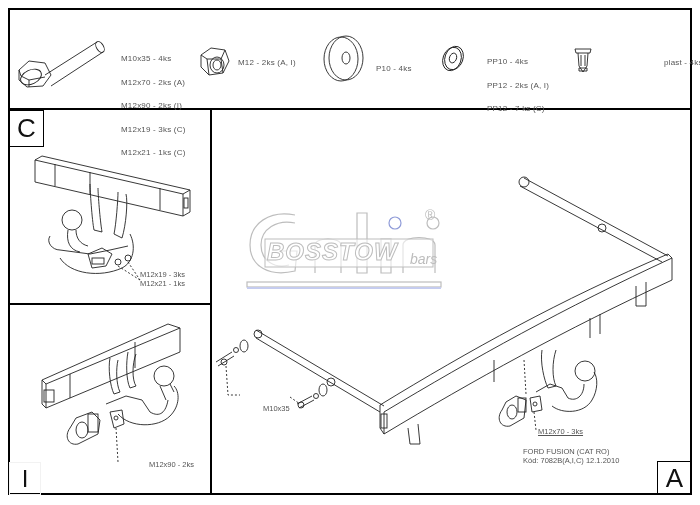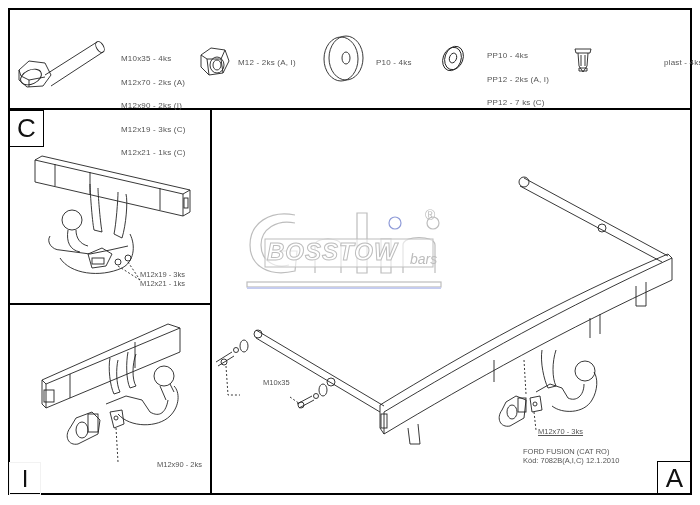--- a/index.html
+++ b/index.html
@@ -57,30 +57,30 @@
 </svg>
 <div class="parts-text" style="left:238px; top:58px;">M12 - 2ks (A, I)</div>
 
 <svg style="left:318px; top:34px;" width="50" height="50" viewBox="0 0 50 50">
   <g fill="none" stroke="#222" stroke-width="0.9">
     <ellipse cx="23" cy="25" rx="17" ry="22"></ellipse>
     <ellipse cx="28" cy="24" rx="17" ry="22"></ellipse>
     <ellipse cx="28" cy="24" rx="4" ry="6"></ellipse>
   </g>
 </svg>
-<div class="parts-text" style="left:376px; top:58px;text-align:center;">P10 - 4ks</div>
+<div class="parts-text" style="left:376px; top:64px;text-align:center;">P10 - 4ks</div>
 
 <svg style="left:440px; top:44px;" width="26" height="30" viewBox="0 0 26 30">
   <g fill="none" stroke="#222" stroke-width="0.9">
     <ellipse cx="12" cy="15" rx="9" ry="12" transform="rotate(20 12 15)"></ellipse>
     <ellipse cx="14" cy="14" rx="9" ry="12" transform="rotate(20 14 14)"></ellipse>
     <ellipse cx="13" cy="14" rx="3.5" ry="5" transform="rotate(20 13 14)"></ellipse>
   </g>
 </svg>
-<div class="parts-text" style="left:473px; top:37px;">
+<div class="parts-text" style="left:473px; top:43px;">
   <div>PP10 - 4ks</div>
   <div>PP12 - 2ks (A, I)</div>
   <div>PP12 - 7 ks (C)</div>
 </div>
 
 <svg style="left:574px; top:46px;" width="18" height="28" viewBox="0 0 18 28">
   <g fill="none" stroke="#222" stroke-width="0.9">
     <path d="M1,3 L17,3 L16,7 L2,7 Z"></path>
     <path d="M4,7 L5,20 L9,26 L13,20 L14,7"></path>
     <path d="M7,9 L7,20 M11,9 L11,20"></path>
@@ -141,21 +141,21 @@
     <path d="M120,66 L126,80 M130,64 L134,72"></path>
 
     <path d="M30,108 C24,116 28,126 38,124 L58,114 L60,100 L52,92 L36,98 Z"></path>
     <ellipse cx="42" cy="110" rx="6" ry="8"></ellipse>
     <rect x="48" y="94" width="10" height="18"></rect>
     <path d="M70,92 L82,90 L84,104 L74,108 Z"></path>
     <circle cx="76" cy="98" r="2"></circle>
     <path d="M76,108 L78,142" stroke-dasharray="2,2"></path>
   </g>
 </svg>
-<div class="callout" style="left:132px; top:460px;padding-left:25px;">M12x90 - 2ks</div>
+<div class="callout" style="left:124px; top:460px;padding-left:25px;">M12x90 - 2ks</div>
 <div class="label-box" style="left:9px; top:462px; width:32px; height:33px; border-color:#f2f2f2; font-size:24px;">I</div>
 
 <div class="logo">
   <svg width="200" height="85" viewBox="0 0 200 85" style="left:0; top:0;">
     <g fill="none" stroke="#bdbdbd" stroke-width="1.2">
       <path d="M50,10 C25,5 5,18 5,40 C5,62 25,72 50,66 L52,46 L34,46"></path>
       <path d="M50,18 C32,14 16,24 16,40 C16,56 30,64 44,60"></path>
       <path d="M70,68 L70,40 C70,32 96,32 96,40 L96,68"></path>
       <path d="M112,68 L112,8 L122,8 L122,68 Z"></path>
       <path d="M136,68 L136,34 L146,34 L146,68 Z"></path>
@@ -211,21 +211,21 @@
 
     <path d="M502,410 C496,418 500,428 510,426 L524,418 L526,400 L516,396 L506,402 Z"></path>
     <ellipse cx="512" cy="412" rx="5" ry="7"></ellipse>
     <rect x="518" y="398" width="8" height="14"></rect>
     <path d="M530,398 L540,396 L542,410 L532,412 Z"></path>
     <circle cx="535" cy="404" r="2"></circle>
     <path d="M524,360 L526,394" stroke-dasharray="2,2"></path>
     <path d="M534,412 L536,430" stroke-dasharray="2,2"></path>
   </g>
 </svg>
-<div class="callout" style="left:240px; top:378px;padding-left:23px;">M10x35</div>
+<div class="callout" style="left:240px; top:404px;padding-left:23px;">M10x35</div>
 <div class="callout" style="left:538px; top:427px;text-decoration:underline;">M12x70 - 3ks</div>
 
 <div class="hline" style="left:658px; top:461px; width:34px; height:1px;"></div>
 <div class="vline" style="left:657px; top:461px; width:1px; height:34px;"></div>
 <div class="title-block" style="left:523px; top:447px;">
   <div>FORD FUSION (CAT RO)</div>
   <div>Kód: 7082B(A,I,C) 12.1.2010</div>
 </div>
 <div class="label-box" style="left:658px; top:462px; width:33px; height:32px; border:none;">A</div>
 

